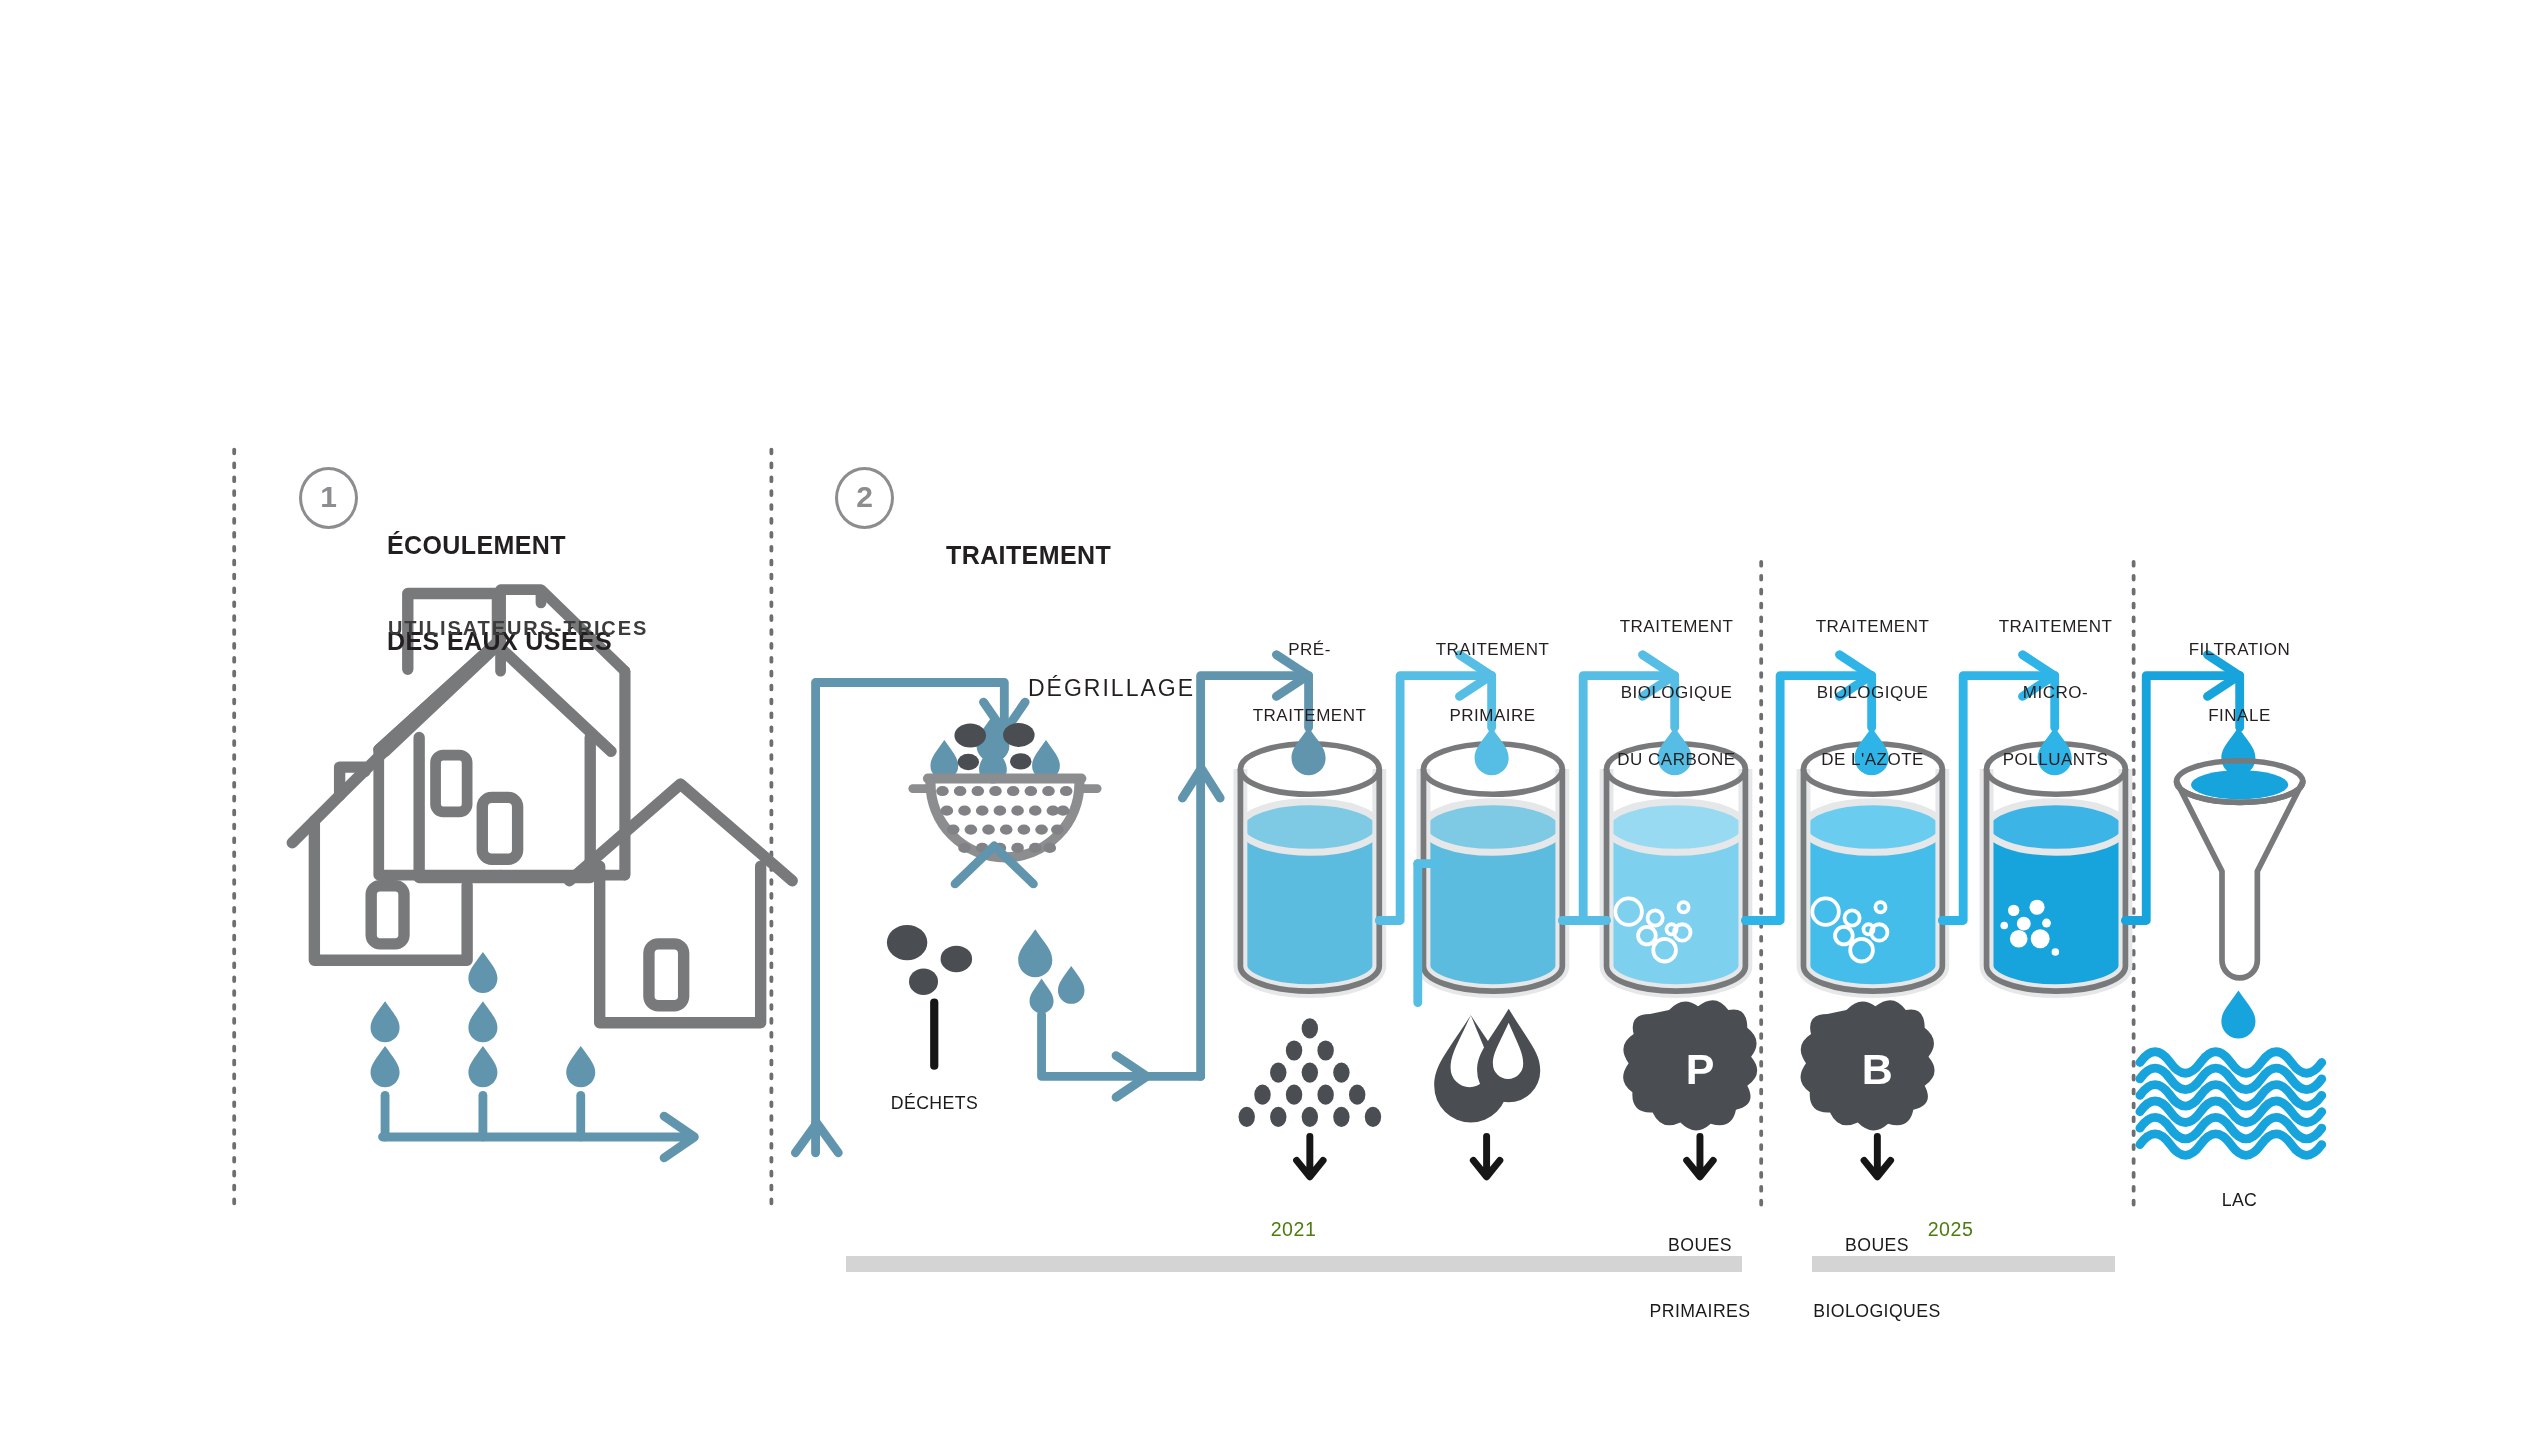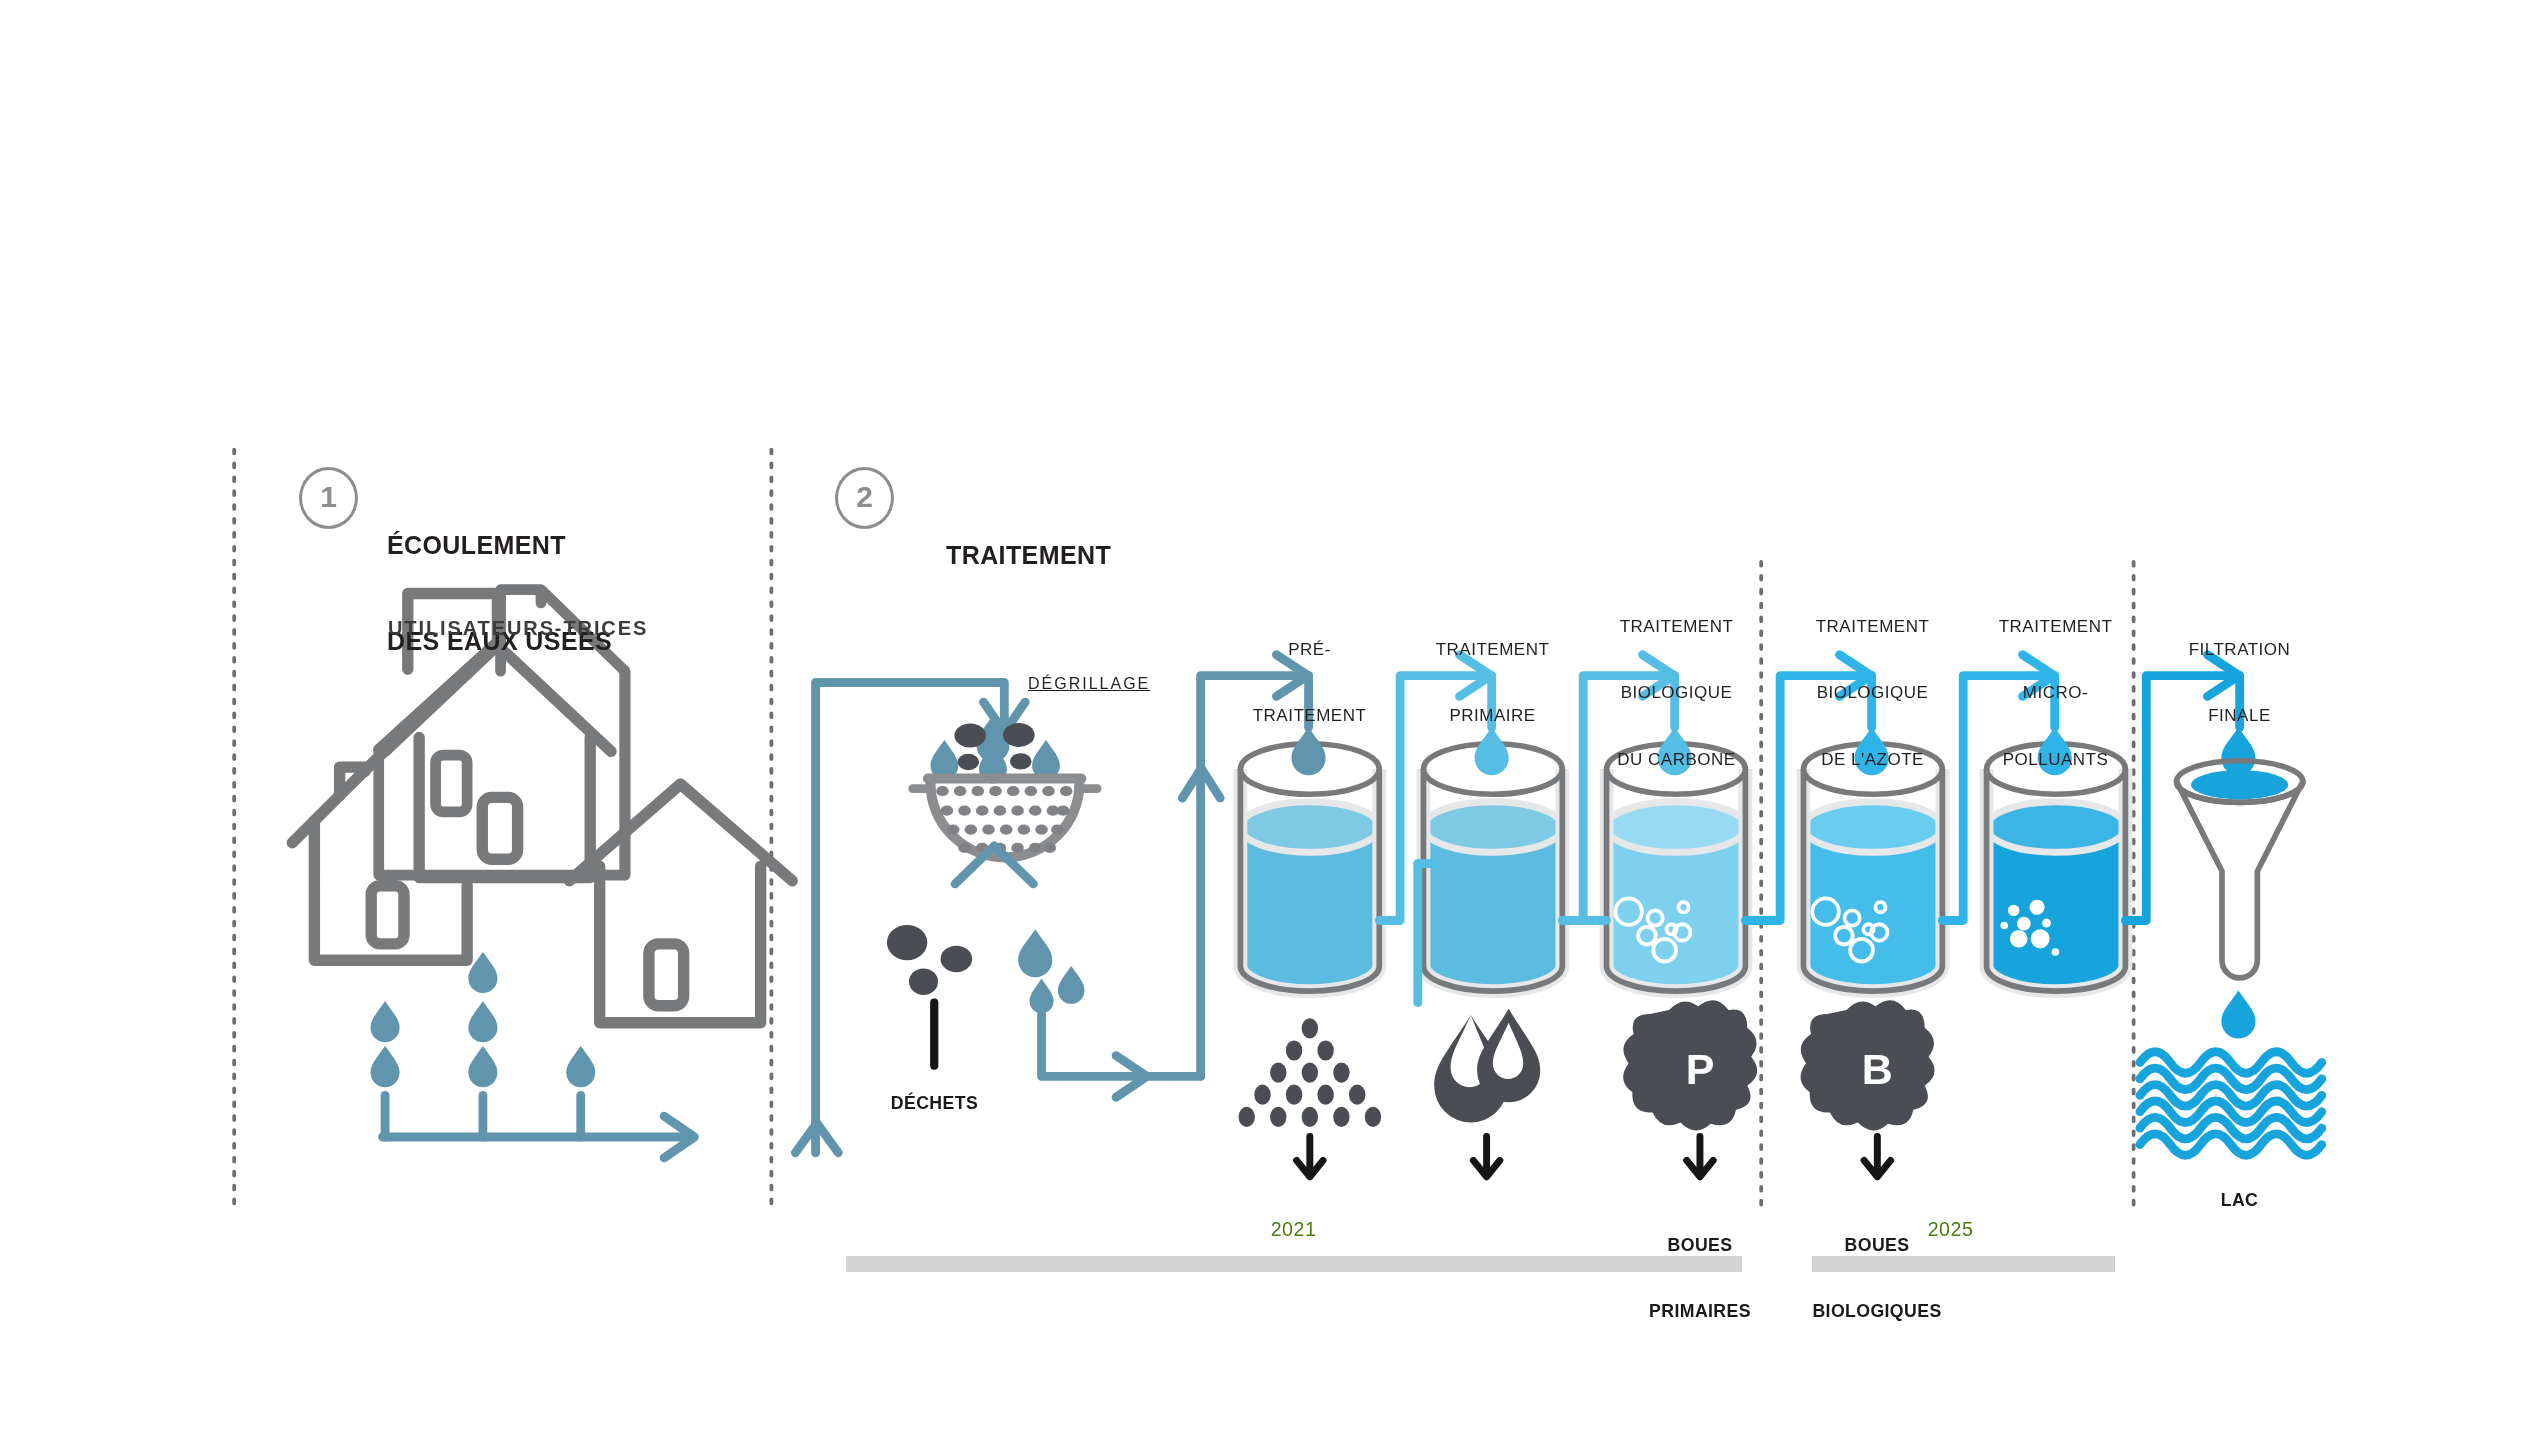--- a/index.html
+++ b/index.html
@@ -17,27 +17,27 @@
   .step-title{
     font-weight:bold;color:#231f20;font-size:25px;letter-spacing:0.4px;line-height:1.28;
   }
   .subhead{
     color:#3c3c3b;font-size:20px;letter-spacing:1.9px;font-weight:700;
   }
   .stagelab{
     color:#231f20;font-size:17px;letter-spacing:0.5px;line-height:1.30;text-align:center;font-weight:400;
   }
   .outlab{
-    color:#1a1a1a;font-size:17.7px;font-weight:bold;letter-spacing:0.4px;line-height:1.26;text-align:center;
+    color:#1a1a1a;font-size:17.7px;font-weight:normal;letter-spacing:0.4px;line-height:1.26;text-align:center;
   }
   .yearlab{
     color:#4d7c0f;font-size:19.6px;font-weight:400;letter-spacing:0.5px;text-align:center;
   }
   .deg{
-    color:#231f20;font-size:16px;letter-spacing:2px;text-decoration:underline;
+    color:#231f20;font-size:23px;letter-spacing:2px;
   }
   .circnum{
     position:absolute;color:#8b8d8f;font-weight:bold;font-size:30px;
     width:100%;text-align:center;top:50%;transform:translateY(-52%);
   }
   .circwrap{
     position:absolute;width:53px;height:56px;border:3.2px solid #8b8d8f;border-radius:50%;
   }
   .yearbar{position:absolute;background:#d4d4d4;height:16.4px;}
 </style>

